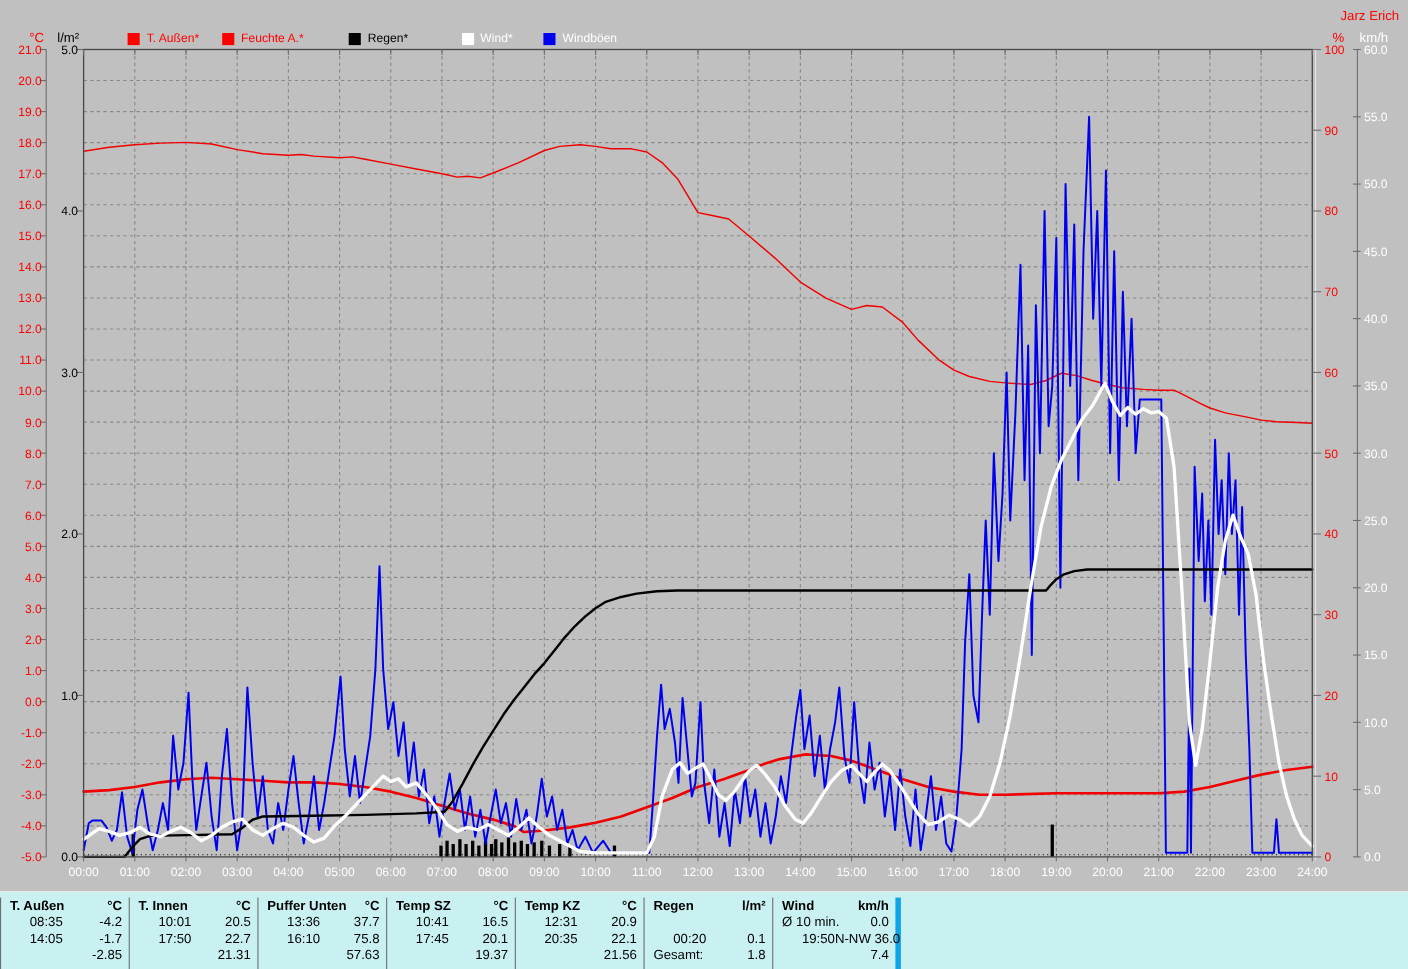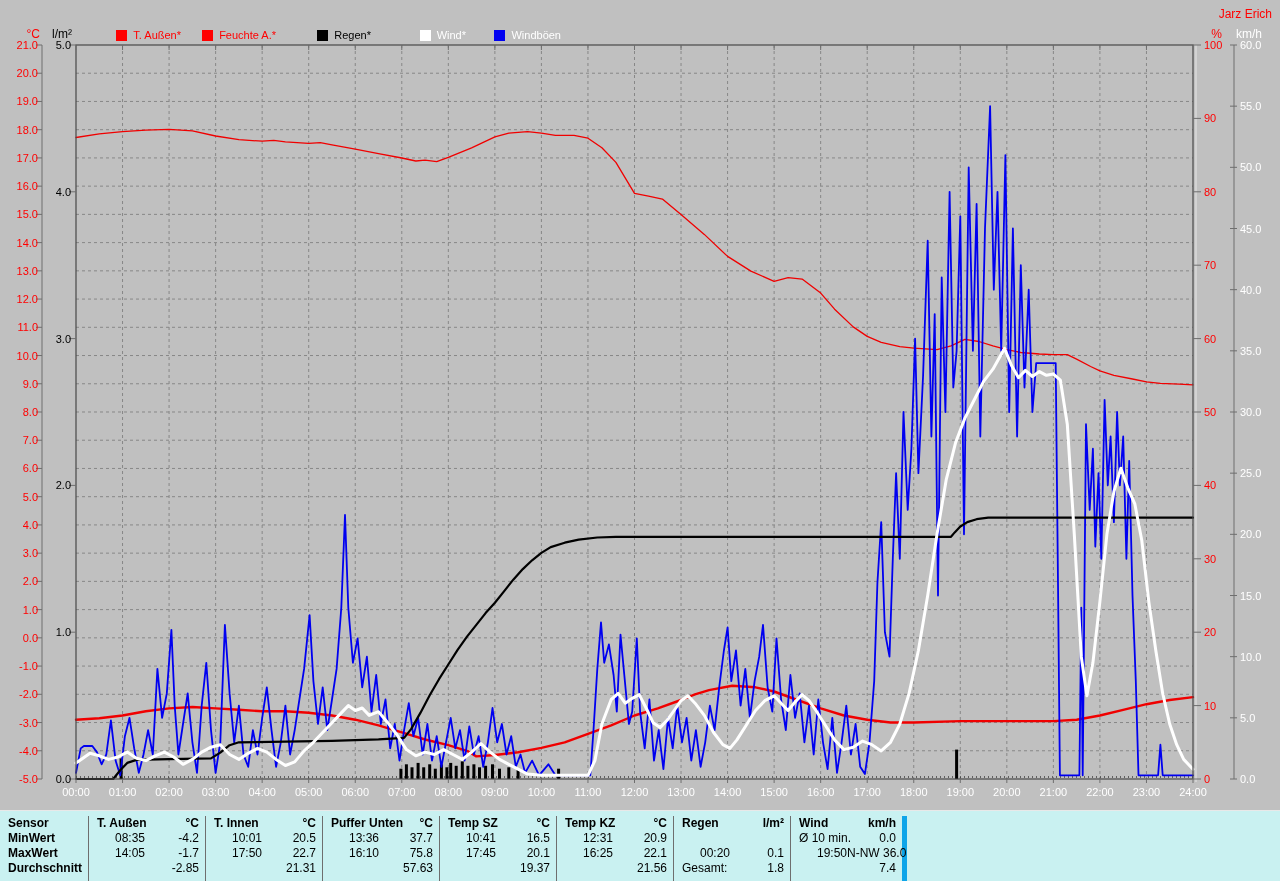--- a/index.html
+++ b/index.html
@@ -340,26 +340,20 @@
       <text x="913.75" y="796" fill="#ffffff" text-anchor="middle">18:00</text>
       <text x="960.2916666666666" y="796" fill="#ffffff" text-anchor="middle">19:00</text>
       <text x="1006.8333333333334" y="796" fill="#ffffff" text-anchor="middle">20:00</text>
       <text x="1053.375" y="796" fill="#ffffff" text-anchor="middle">21:00</text>
       <text x="1099.9166666666665" y="796" fill="#ffffff" text-anchor="middle">22:00</text>
       <text x="1146.4583333333335" y="796" fill="#ffffff" text-anchor="middle">23:00</text>
       <text x="1193" y="796" fill="#ffffff" text-anchor="middle">24:00</text>
     </svg>
 
   <div id="summary">
-      <div class="t-col rowlabels">
-        <div class="t-line">Sensor</div>
-        <div class="t-line">MinWert</div>
-        <div class="t-line">MaxWert</div>
-        <div class="t-line">Durchschnitt</div>
-      </div>
       <div class="t-col sensors">
         <div class="t-line head">
           <span class="l">T. Außen</span>
           <span class="r">°C</span>
         </div>
         <div class="t-line">
           <span class="l time">08:35</span>
           <span class="r">-4.2</span>
         </div>
         <div class="t-line">
@@ -428,21 +422,21 @@
       <div class="t-col sensors">
         <div class="t-line head">
           <span class="l">Temp KZ</span>
           <span class="r">°C</span>
         </div>
         <div class="t-line">
           <span class="l time">12:31</span>
           <span class="r">20.9</span>
         </div>
         <div class="t-line">
-          <span class="l time">16:25</span>
+          <span class="l time">20:35</span>
           <span class="r">22.1</span>
         </div>
         <div class="t-line">
           <span class="l"></span>
           <span class="r">21.56</span>
         </div>
       </div>
       <div class="t-col sensors">
         <div class="t-line head">
           <span class="l">Regen</span>

